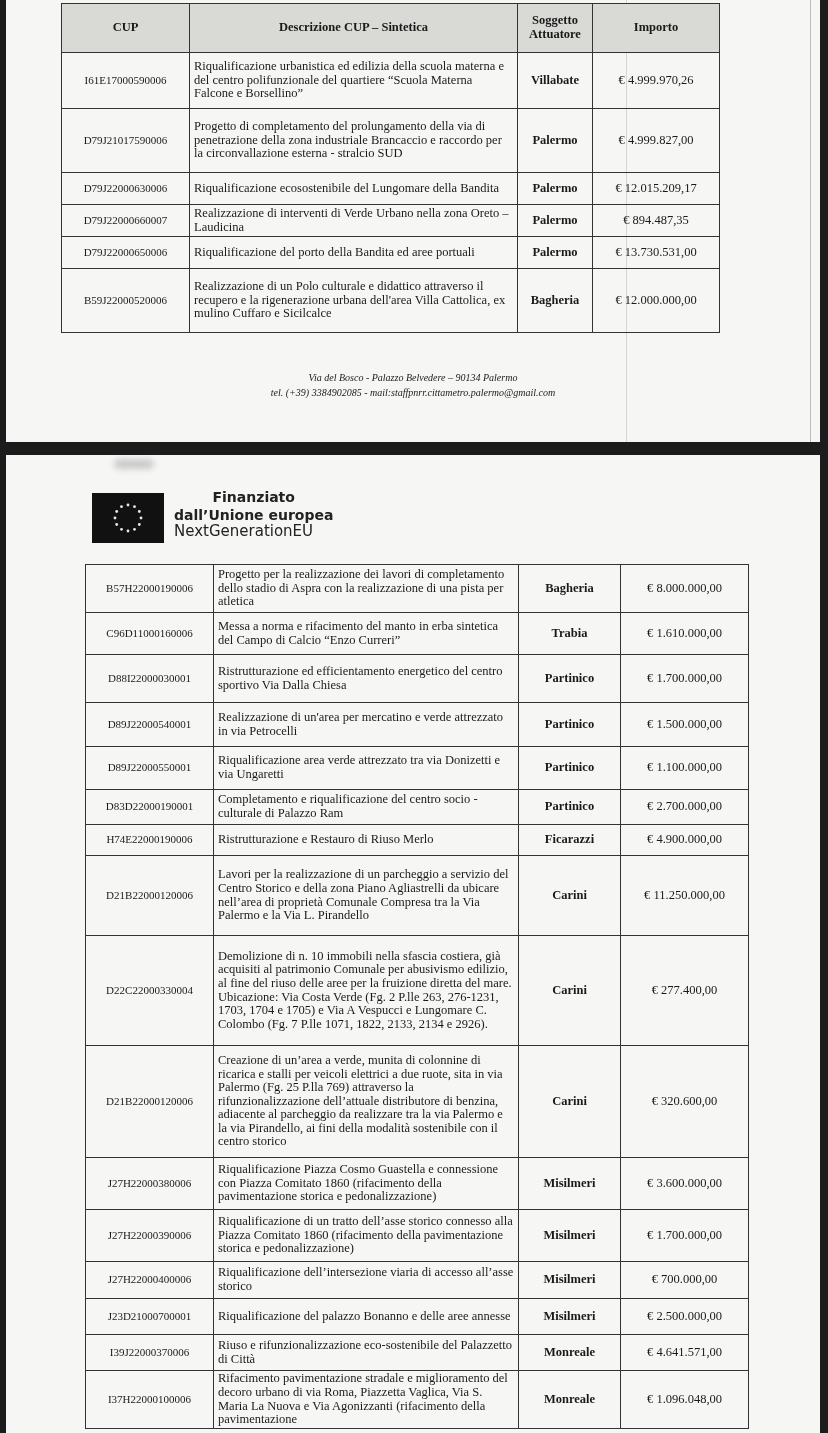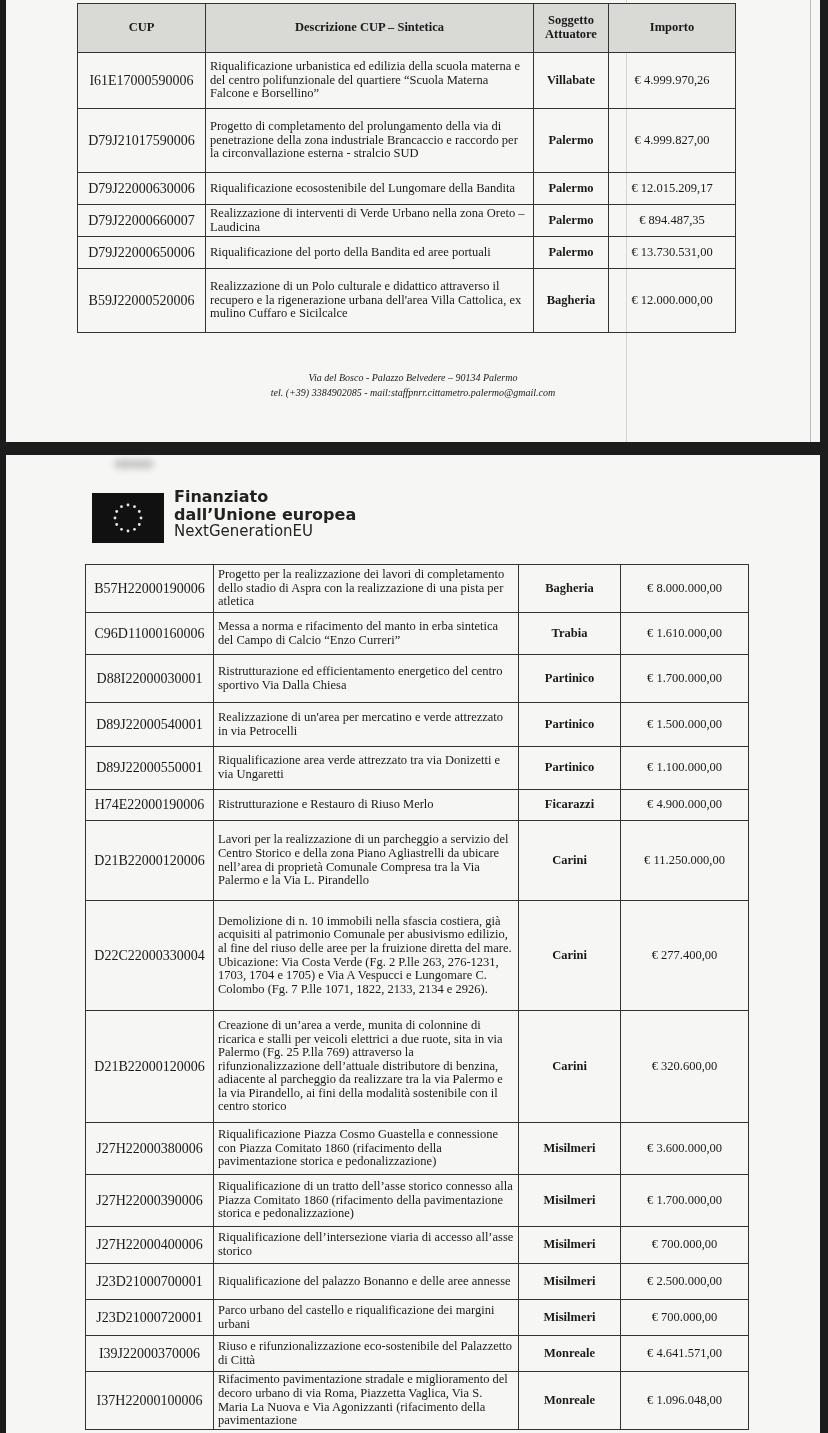--- a/index.html
+++ b/index.html
@@ -4,30 +4,30 @@
 <style>
   html, body { margin:0; padding:0; }
   body { width:828px; height:1433px; background:#1c1c1c; position:relative; overflow:hidden; font-family:"Liberation Serif", serif; color:#1a1a1a; }
   .page { position:absolute; left:6px; width:814px; background:#f6f6f4; overflow:hidden; }
   #page1 { top:0; height:442px; }
   #page2 { top:455px; height:978px; }
   .vline { position:absolute; width:1px; background:#d4d4d0; }
   table { border-collapse:collapse; position:absolute; table-layout:fixed; }
   td, th { border:1.4px solid #333; padding:0 4px; font-size:12.5px; line-height:13.6px; vertical-align:middle; }
   th { background:#d9d9d6; font-weight:bold; text-align:center; }
-  td.cup { text-align:center; white-space:nowrap; font-size:14px; }
+  td.cup { text-align:center; white-space:nowrap; font-size:11px; }
   td.desc { text-align:left; }
   td.sogg { text-align:center; font-weight:bold; }
   td.imp { text-align:center; white-space:nowrap; }
-  #t1 { left:71px; top:3px; width:658px; }
+  #t1 { left:55px; top:3px; width:658px; }
   #t2 { left:79px; top:109px; width:663px; }
   .footer { position:absolute; left:0; width:814px; text-align:center; font-style:italic; font-size:10px; line-height:15px; top:370px; }
   .eu-logo { position:absolute; left:86px; top:38px; width:72px; height:50px; background:#111; }
   .eu-text { position:absolute; left:168px; top:33px; font-family:"DejaVu Sans", sans-serif; color:#222; }
-  .eu-t1, .eu-t2 { font-size:16px; font-weight:bold; line-height:18px; }
+  .eu-t1, .eu-t2 { font-size:14px; font-weight:bold; line-height:18px;text-align:center; }
   .eu-t3 { font-size:15px; line-height:14px; }
   .smudge { position:absolute; left:108px; top:4px; width:40px; height:10px; background:#c9c9c9; filter:blur(3px); border-radius:5px; }
 </style>
 </head>
 <body>
 
 <div class="page" id="page1">
   <div class="vline" style="left:620px;top:0;height:442px;"></div>
   <div class="vline" style="left:804px;top:0;height:442px;background:#bbb;"></div>
   <table id="t1">
@@ -146,20 +146,26 @@
           <td class="desc">Realizzazione di un'area per mercatino e verde attrezzato in via Petrocelli</td>
           <td class="sogg">Partinico</td>
           <td class="imp">€ 1.500.000,00</td>
         </tr>
         <tr style="height: 43px;">
           <td class="cup">D89J22000550001</td>
           <td class="desc">Riqualificazione area verde attrezzato tra via Donizetti e via Ungaretti</td>
           <td class="sogg">Partinico</td>
           <td class="imp">€ 1.100.000,00</td>
         </tr>
+        <tr style="height: 35px;">
+          <td class="cup">D83D22000190001</td>
+          <td class="desc">Completamento e riqualificazione del centro socio - culturale di Palazzo Ram</td>
+          <td class="sogg">Partinico</td>
+          <td class="imp">€ 2.700.000,00</td>
+        </tr>
         <tr style="height: 31px;">
           <td class="cup">H74E22000190006</td>
           <td class="desc">Ristrutturazione e Restauro di Riuso Merlo</td>
           <td class="sogg">Ficarazzi</td>
           <td class="imp">€ 4.900.000,00</td>
         </tr>
         <tr style="height: 80px;">
           <td class="cup">D21B22000120006</td>
           <td class="desc">Lavori per la realizzazione di un parcheggio a servizio del Centro Storico e della zona Piano Agliastrelli da ubicare nell’area di proprietà Comunale Compresa tra la Via Palermo e la Via L. Pirandello</td>
           <td class="sogg">Carini</td>
@@ -195,26 +201,20 @@
           <td class="sogg">Misilmeri</td>
           <td class="imp">€ 700.000,00</td>
         </tr>
         <tr style="height: 36px;">
           <td class="cup">J23D21000700001</td>
           <td class="desc">Riqualificazione del palazzo Bonanno e delle aree annesse</td>
           <td class="sogg">Misilmeri</td>
           <td class="imp">€ 2.500.000,00</td>
         </tr>
         <tr style="height: 36px;">
-          <td class="cup">J23D21000720001</td>
-          <td class="desc">Parco urbano del castello e riqualificazione dei margini urbani</td>
-          <td class="sogg">Misilmeri</td>
-          <td class="imp">€ 700.000,00</td>
-        </tr>
-        <tr style="height: 36px;">
           <td class="cup">I39J22000370006</td>
           <td class="desc">Riuso e rifunzionalizzazione eco-sostenibile del Palazzetto di Città</td>
           <td class="sogg">Monreale</td>
           <td class="imp">€ 4.641.571,00</td>
         </tr>
         <tr style="height: 58px;">
           <td class="cup">I37H22000100006</td>
           <td class="desc">Rifacimento pavimentazione stradale e miglioramento del decoro urbano di via Roma, Piazzetta Vaglica, Via S. Maria La Nuova e Via Agonizzanti (rifacimento della pavimentazione</td>
           <td class="sogg">Monreale</td>
           <td class="imp">€ 1.096.048,00</td>

